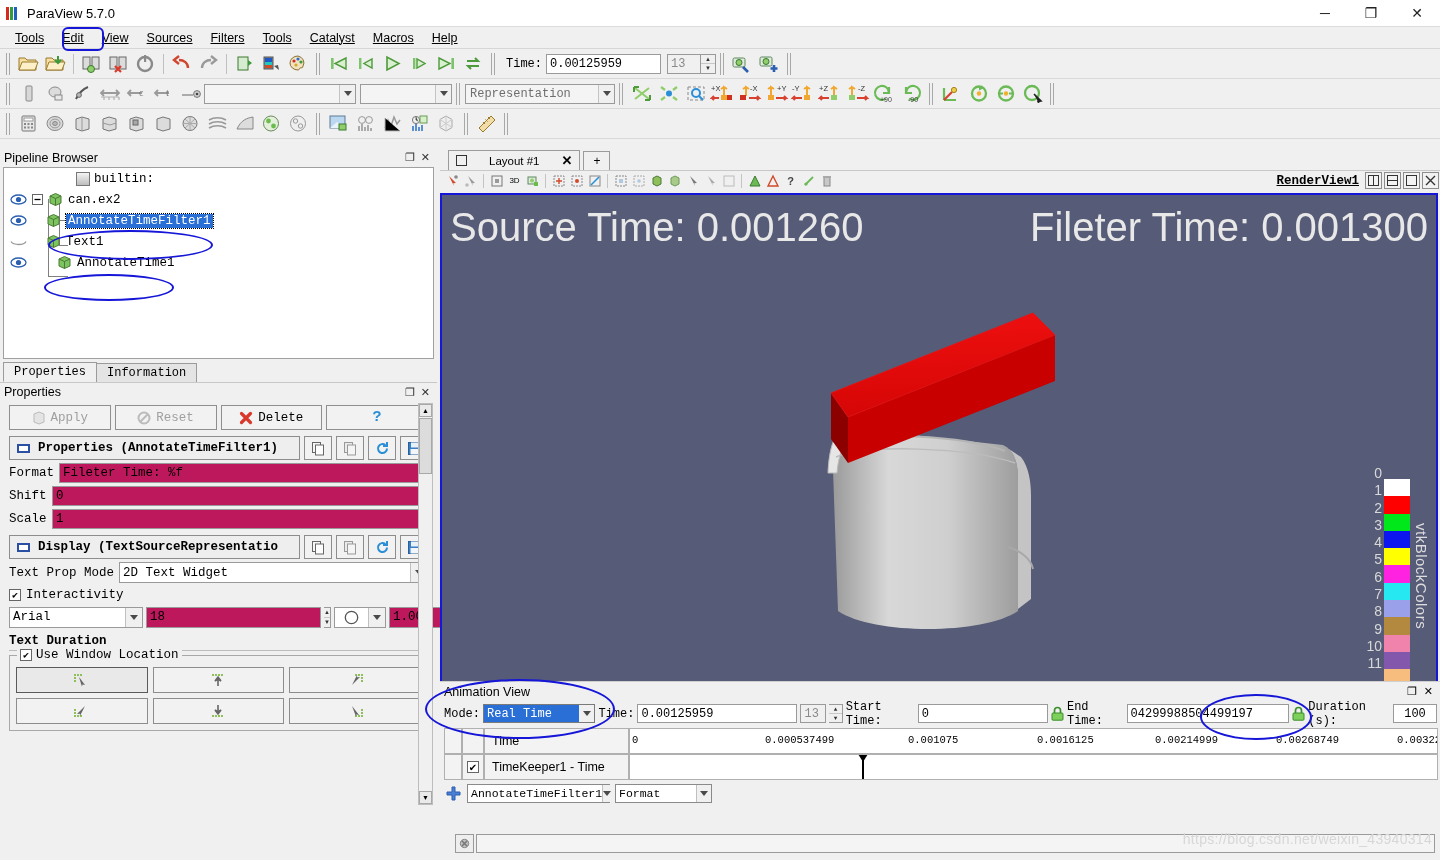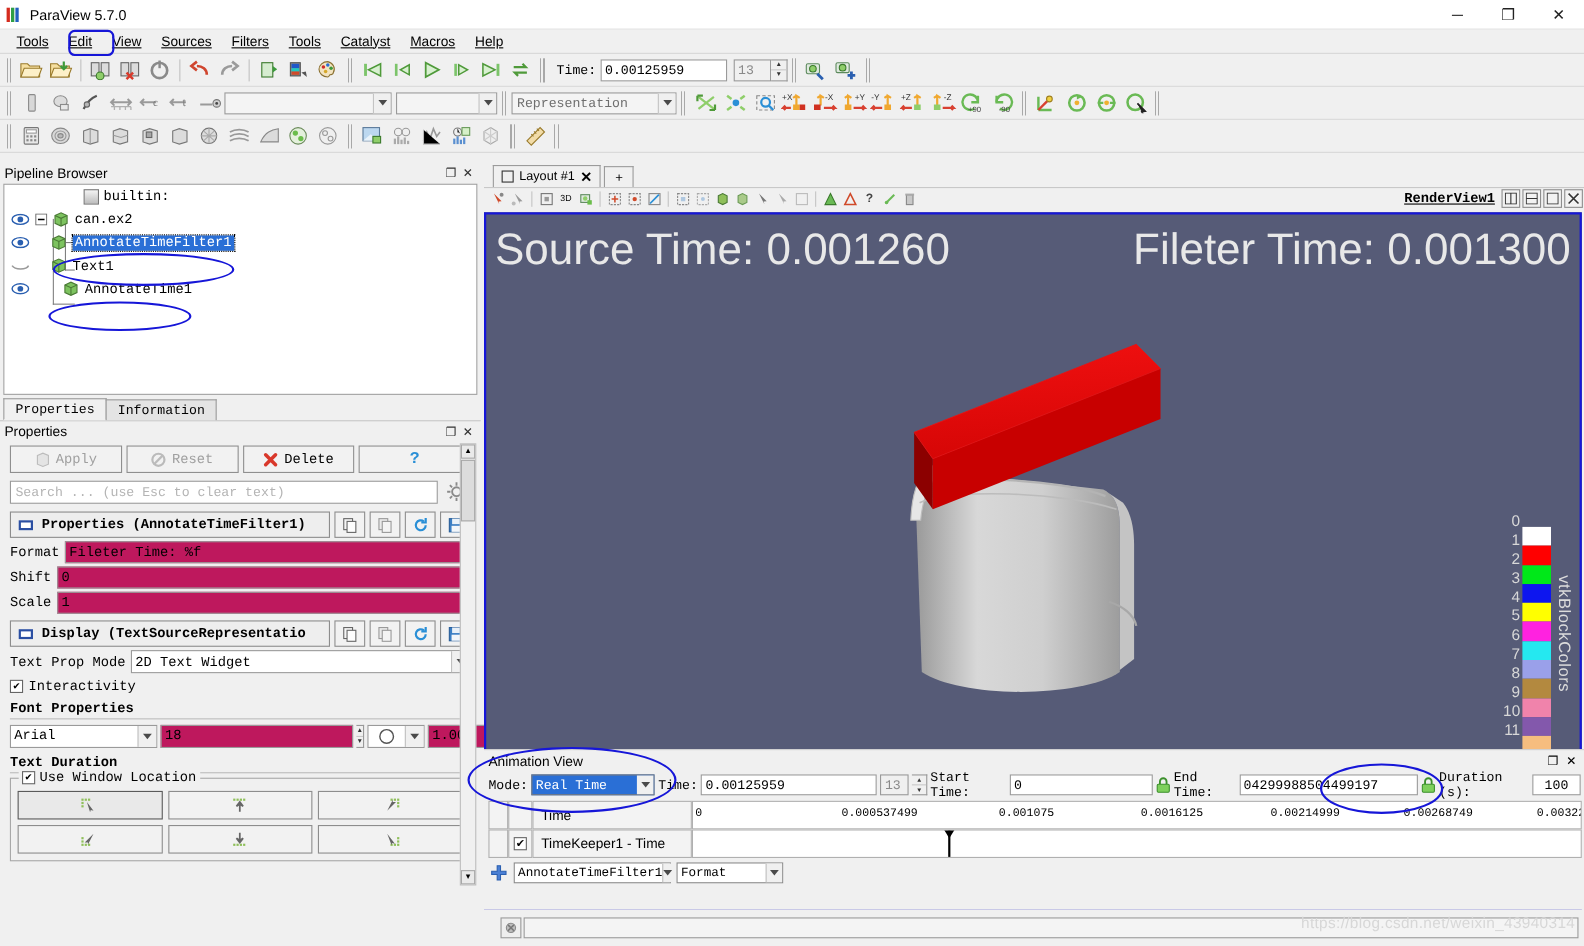--- a/index.html
+++ b/index.html
@@ -216,21 +216,21 @@
     background: #eaeaea; border: 1px solid #a8a8a8;
     display: flex; align-items: center; justify-content: center;
   }
   .vscroll .up { top: 0; } .vscroll .down { bottom: 0; }
   .vscroll .thumb { position: absolute; left: 0; width: 13px; background: #dcdcdc; border: 1px solid #a8a8a8; }
 
   
   .mainarea { position: absolute; left: 440px; top: 148px; right: 0; bottom: 0; }
   .layouttabs { height: 22px; display: flex; align-items: flex-end; padding-left: 8px; }
   .ltab {
-    display: flex; align-items: center; gap: 5px; padding: 2px 7px;
+    display: flex; align-items: center; gap: 22px; padding: 2px 7px;
     border: 1px solid #9b9b9b; border-bottom: none; background: #f0f0f0;
     font-size: 11.5px; font-family: "Liberation Sans", sans-serif; justify-content: space-between;
   }
   .ltab .sq { width: 11px; height: 11px; border: 1.5px solid #333; }
   .ltab .x { font-weight: bold; font-size: 13px; }
   .plustab {
     border: 1px solid #9b9b9b; border-bottom: none; background: #f0f0f0;
     padding: 2px 9px; font-size: 12px; margin-left: 3px;
   }
   .viewtoolbar {
@@ -938,31 +938,20 @@
           <svg width="14" height="14" viewBox="0 0 14 14">
               <path d="M2.5 2.5l9 9M11.5 2.5l-9 9" stroke="#d9382b" stroke-width="3.2" stroke-linecap="round"></path>
             </svg>
           <span>Delete</span>
         </span>
         <span class="pbtn">
           <span style="color:#2a8fd6;font-weight:bold;font-size:15px">?</span>
         </span>
       </div>
 
-      <div class="searchrow">
-        <div class="searchbox">Search ... (use Esc to clear text)</div>
-        <span style="width:26px;height:24px;display:flex;align-items:center;justify-content:center">
-          <svg width="20" height="20" viewBox="0 0 20 20">
-              <circle cx="10" cy="10" r="4" fill="none" stroke="#8a8a8a" stroke-width="1.7"></circle>
-              <g stroke="#8a8a8a" stroke-width="1.7">
-                <path d="M10 1.5v3M10 15.5v3M1.5 10h3M15.5 10h3M4 4l2 2M14 14l2 2M16 4l-2 2M6 14l-2 2"></path>
-              </g>
-            </svg>
-        </span>
-      </div>
 
       <div class="sectionbar">
         <div class="sectionhdr">
           <span class="minusbox"></span>
           <span>Properties (AnnotateTimeFilter1)</span>
         </div>
         <span class="sbtn">
           <svg width="15" height="15" viewBox="0 0 15 15">
               <rect x="1.5" y="1.5" width="8" height="10" fill="#f6f6f6" stroke="#666"></rect>
               <rect x="4.5" y="4" width="8" height="10" fill="#fdfdfd" stroke="#666"></rect>
@@ -1042,21 +1031,20 @@
               <i class="caret-down"></i>
             </span>
         </span>
       </div>
 
       <div class="chkrow">
         <span class="chk">✔</span>
         <span>Interactivity</span>
       </div>
 
-      <div class="grouphdr">Font Properties</div>
 
       <div class="fontrow">
         <span class="propcombo" style="flex:0 0 134px;height:21px">
           <span>Arial</span>
           <span class="arrow">
               <i class="caret-down"></i>
             </span>
         </span>
         <input class="propinput" style="flex: 0 0 28px; height: 21px;" value="18">
         <span class="spin" style="height:21px">

